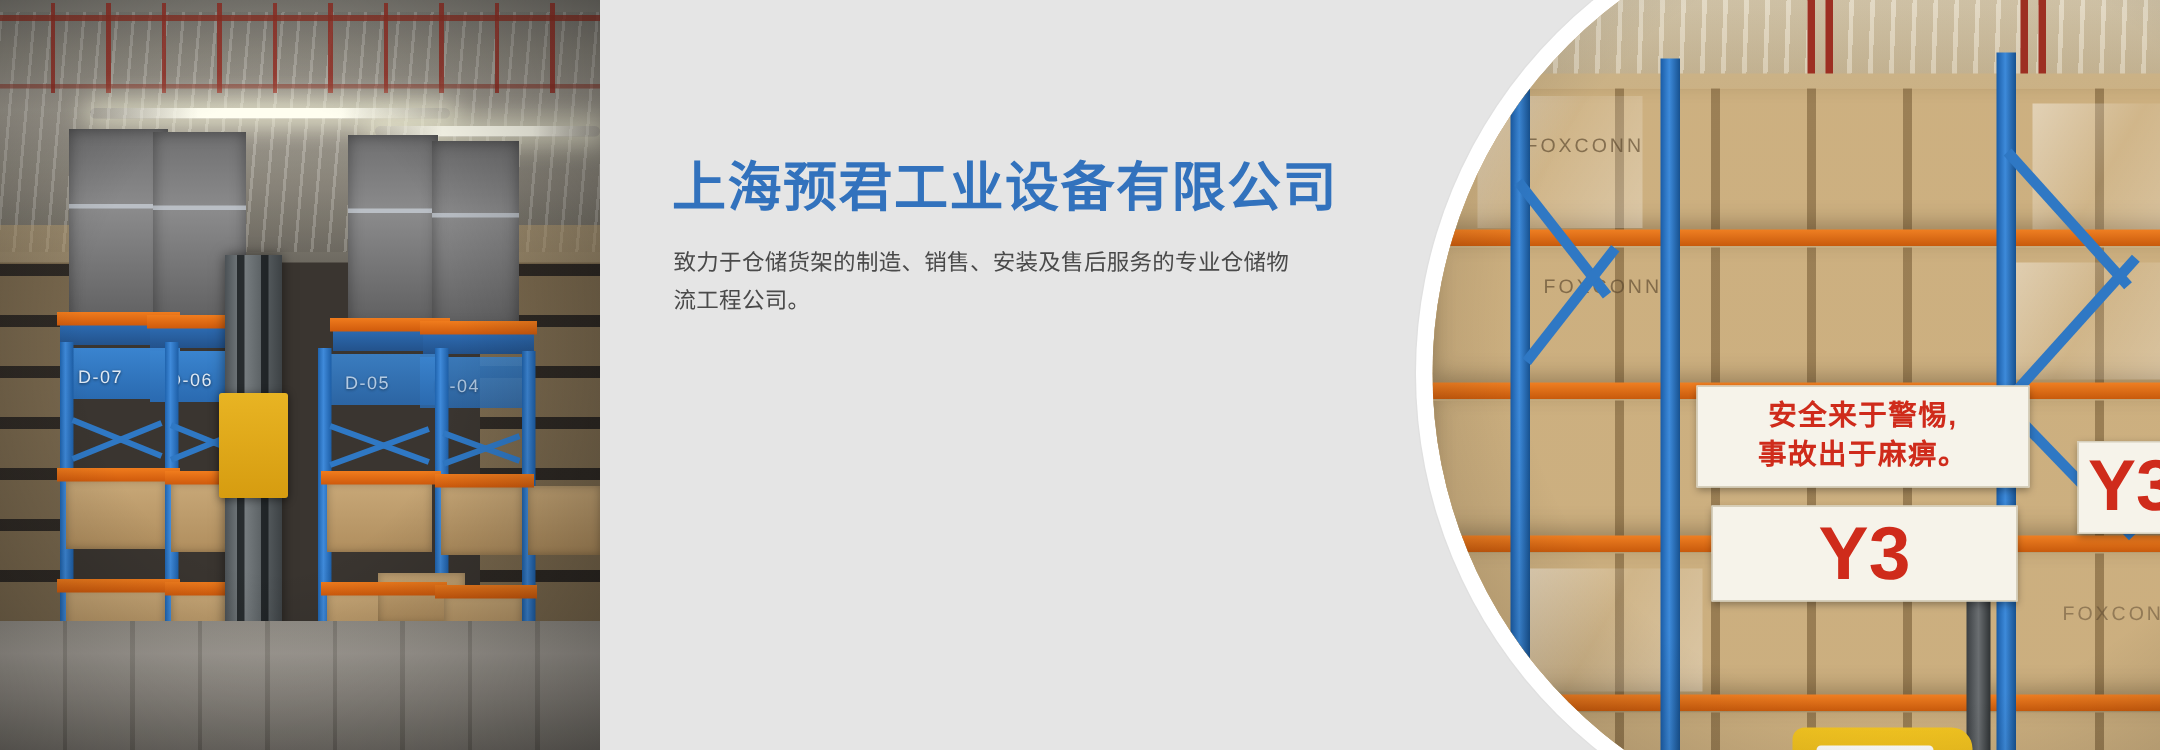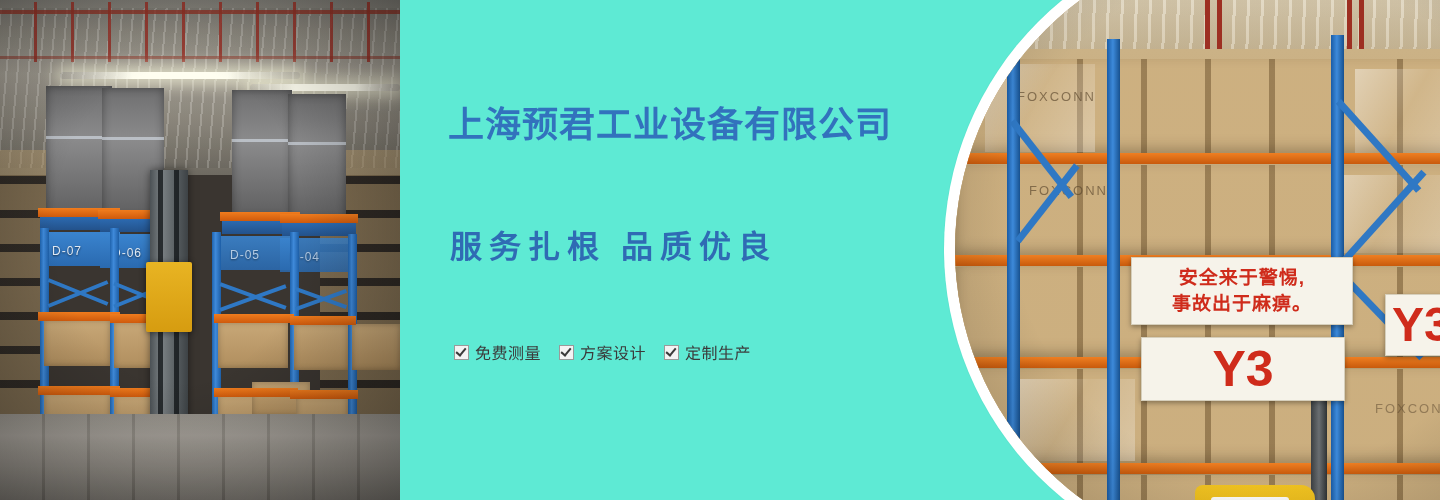--- a/index.html
+++ b/index.html
@@ -6,21 +6,21 @@
   html, body {
     margin: 0;
     padding: 0;
     background: #ffffff;
   }
   .banner {
     position: relative;
     width: 1440px;
     height: 500px;
     overflow: hidden;
-    background: #5eead4;
+    background: #e5e5e5;
     font-family: "Liberation Sans", "DejaVu Sans", sans-serif;
   }
 
   
   .left-photo {
     position: absolute;
     left: 0; top: 0;
     width: 400px; height: 500px;
     overflow: hidden;
     background: #3a3530;
@@ -482,31 +482,17 @@
         <div class="rp-sign rp-sign-y3">Y3</div>
         <div class="rp-sign rp-sign-y3b">Y3</div>
 
         <div class="rp-vignette"></div>
       </div>
     </div>
   </div>
 
   <div class="content">
     <h1 class="title">上海预君工业设备有限公司</h1>
-    <p class="slogan">服务扎根 品质优良</p>
-
-    <div class="features">
-      <div class="feature">
-        <span class="cbox"></span>
-        <span>免费测量</span>
-      </div>
-      <div class="feature">
-        <span class="cbox"></span>
-        <span>方案设计</span>
-      </div>
-      <div class="feature">
-        <span class="cbox"></span>
-        <span>定制生产</span>
-      </div>
-    </div>
+    <p class="subtitle">致力于仓储货架的制造、销售、安装及售后服务的专业仓储物流工程公司。</p>
+
   </div>
 
 </div>
 
 </body></html>

